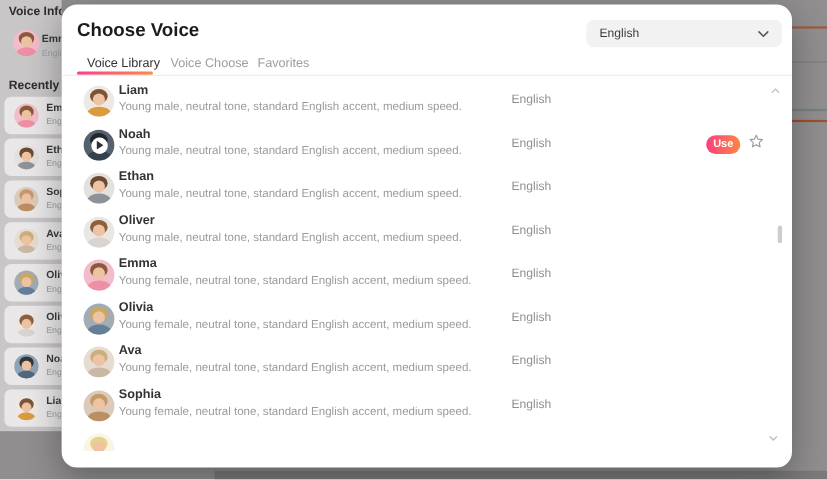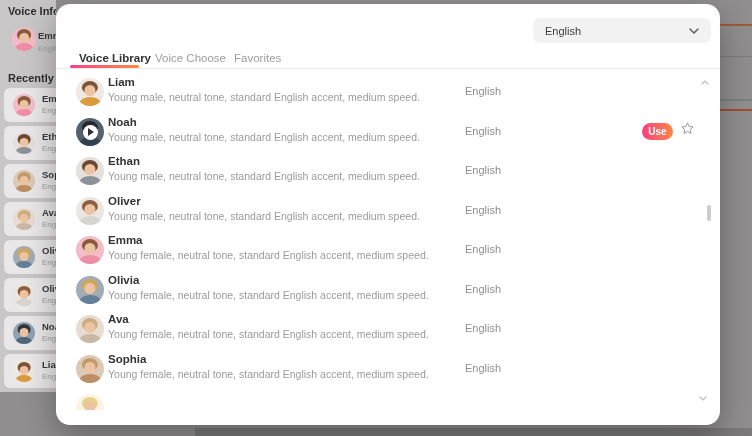--- a/index.html
+++ b/index.html
@@ -34,21 +34,21 @@
          border-radius:14px;box-shadow:0 10px 32px rgba(0,0,0,.32);}
   .m-title{position:absolute;left:14px;top:14px;font-size:17px;font-weight:bold;color:#1b1b1b;}
   .lang-select{position:absolute;left:477px;top:14px;width:178px;height:25px;background:#f2f2f3;
                border:none;border-radius:7px;display:flex;align-items:center;padding:0 12px;box-sizing:border-box;
                cursor:pointer;}
   .lang-select .lbl{font-size:11px;color:#3c3c3c;}
   .lang-select .chev{margin-left:auto;display:flex;}
 
   .tab{position:absolute;top:48px;font-size:11.5px;color:#9d9d9d;background:none;border:none;padding:0;
        font-family:inherit;cursor:pointer;white-space:nowrap;}
-  .tab.active{color:#333;font-weight:bold;}
+  .tab.active{color:#333;font-weight:normal;}
   .tab-underline{position:absolute;left:14px;top:61px;width:69px;height:3px;border-radius:2px;
                  background:linear-gradient(90deg,#f6418b,#fd8a44);}
   .tab-divider{position:absolute;left:0;right:0;top:64px;height:1px;background:#ececec;}
 
   .vlist{position:absolute;left:0;top:66px;width:664px;height:340px;overflow:hidden;}
   .vrow{position:absolute;left:0;width:664px;height:39px;}
   .vrow .avatar{left:20px;top:6px;}
   .vname{position:absolute;left:52px;top:4px;font-size:11.5px;font-weight:bold;color:#333;}
   .vdesc{position:absolute;left:52px;top:19px;font-size:10.5px;color:#9b9b9b;}
   .vlang{position:absolute;left:409px;top:13px;font-size:11px;color:#8f8f8f;}
@@ -165,20 +165,21 @@
     </div>
   </div>
 
   <div class="bg-strip-line" style="top:24px;height:2px;background:#a05a3c"></div>
   <div class="bg-strip-line" style="top:56px;height:1px;background:#7e7c7c"></div>
   <div class="bg-strip-line" style="top:99px;height:2px;background:#77817b"></div>
   <div class="bg-strip-line" style="top:109px;height:2px;background:#a34c30"></div>
   <div class="bg-bottom-strip"></div>
 
   <div class="modal">
+    <div class="m-title">Choose Voice</div>
 
     <div class="lang-select">
       <span class="lbl">English</span>
       <span class="chev">
         <svg width="10" height="6" viewBox="0 0 10 6">
             <polyline points="1,1 5,5 9,1" fill="none" stroke="#555" stroke-width="1.4" stroke-linecap="round" stroke-linejoin="round"></polyline>
           </svg>
       </span>
     </div>
 

